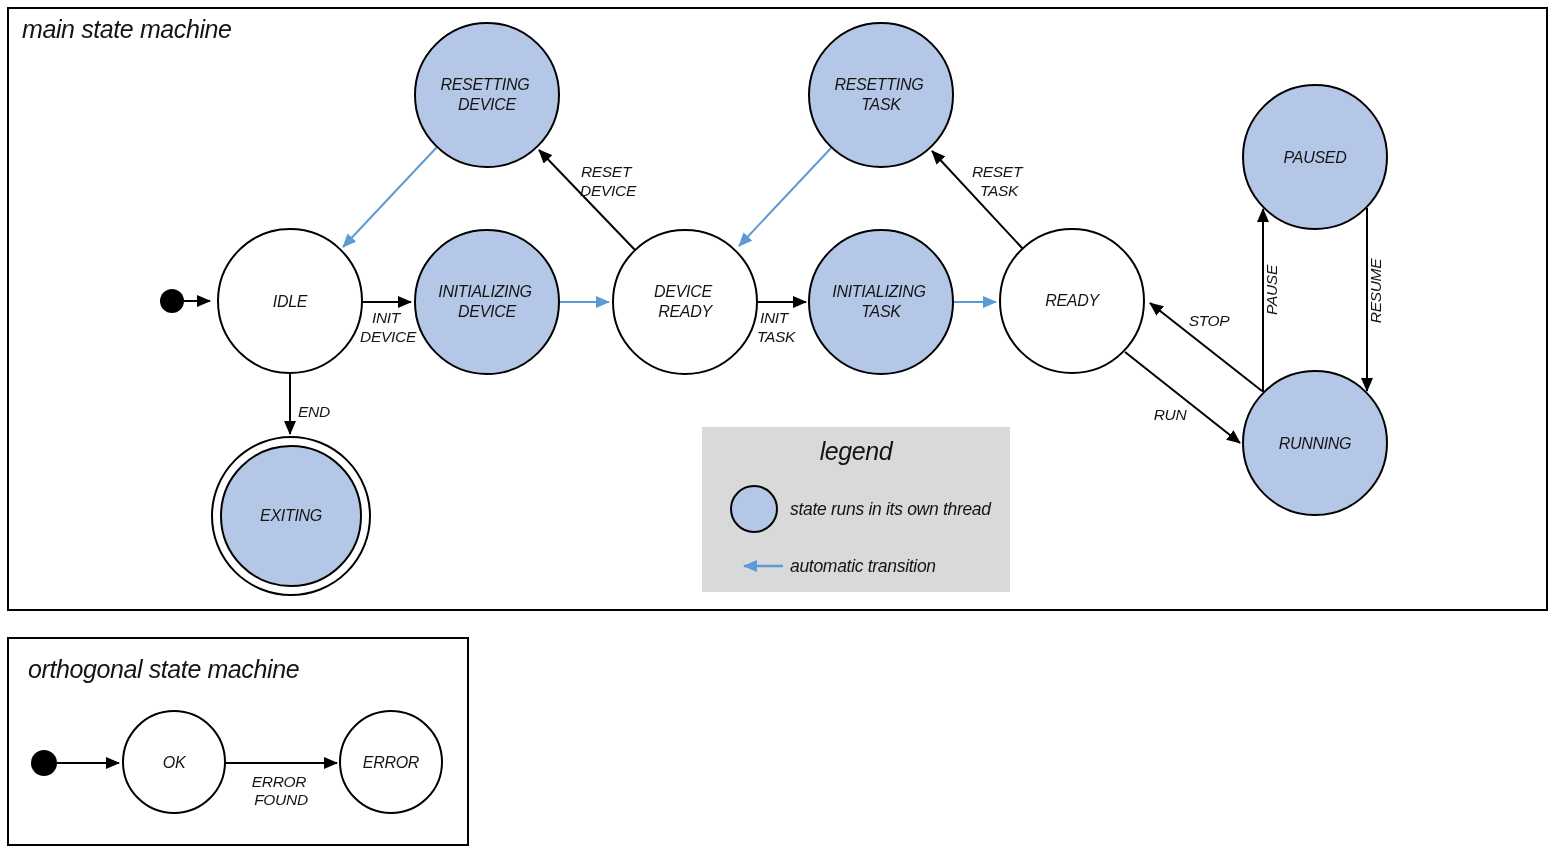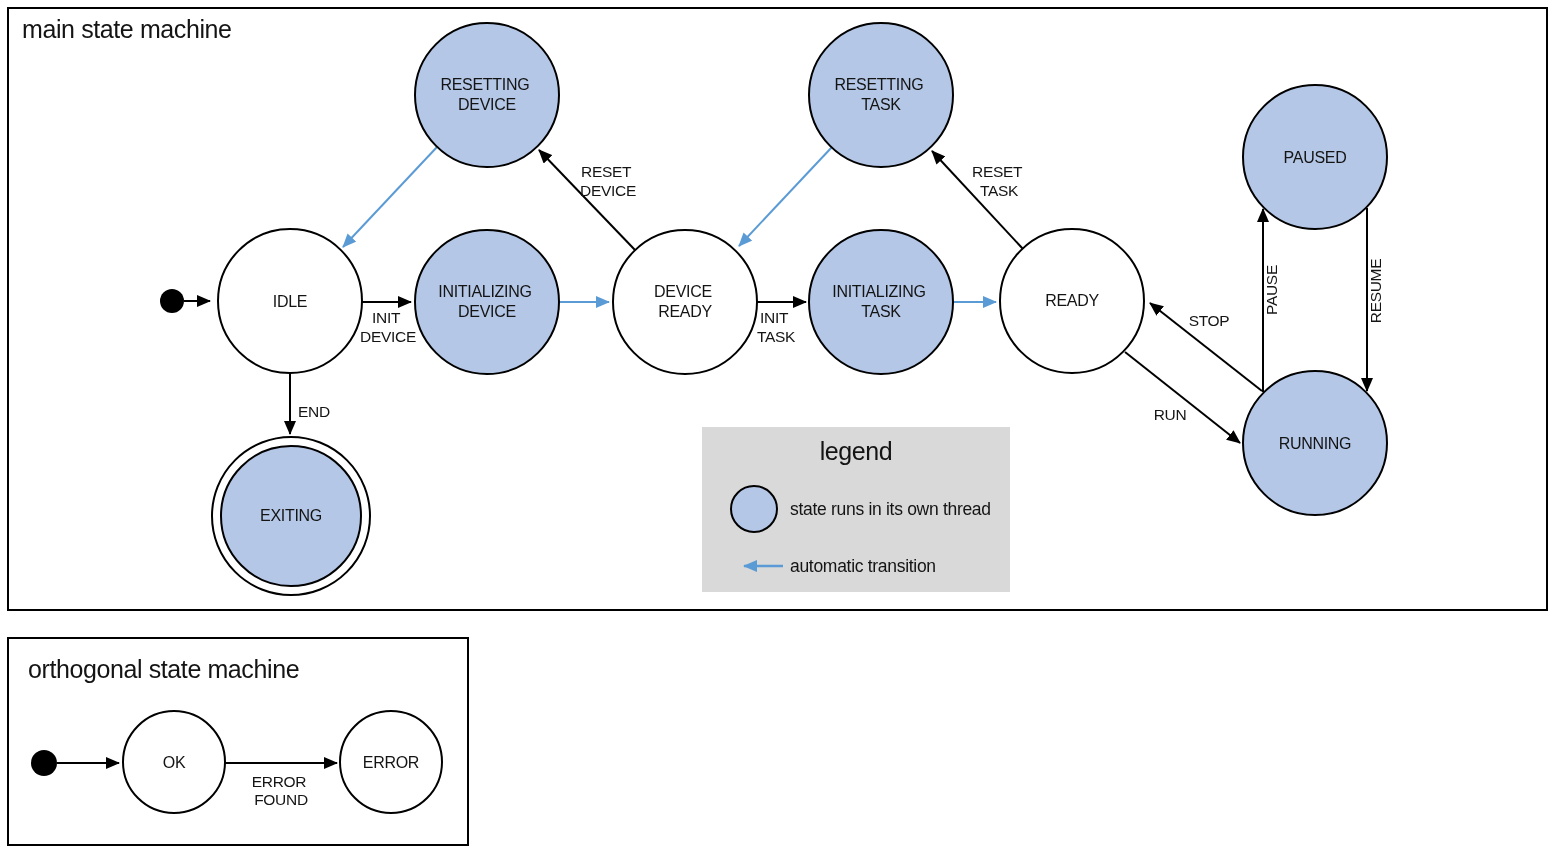--- a/index.html
+++ b/index.html
@@ -1,16 +1,16 @@
 <!DOCTYPE html>
 <html style="--threaded-state-fill: #b4c7e7; --plain-state-fill: #ffffff; --automatic-transition-blue: #5b9bd5; --outline-black: #000000; --legend-background: #d9d9d9;"><head>
 <meta charset="utf-8">
 <style>
   html, body { margin: 0; padding: 0; background: #ffffff; }
-  .canvas { position: relative; width: 1555px; height: 852px; background: #ffffff; }
+  .canvas { position: relative; width: 1555px; height: 852px; background: #ffffff; font-style: italic; }
   svg text, svg tspan {
     font-family: "Liberation Sans", "DejaVu Sans", sans-serif;
     fill: #141414;
   }
   .frame { fill: none; stroke: #000000; stroke-width: 2; }
   .frame-title { font-size: 25px; letter-spacing: -0.4px; }
   .state-circle { stroke: #000000; stroke-width: 2; }
   .state-plain { fill: var(--plain-state-fill, #ffffff); }
   .state-threaded { fill: var(--threaded-state-fill, #b4c7e7); }
   .state-outer { fill: #ffffff; }

